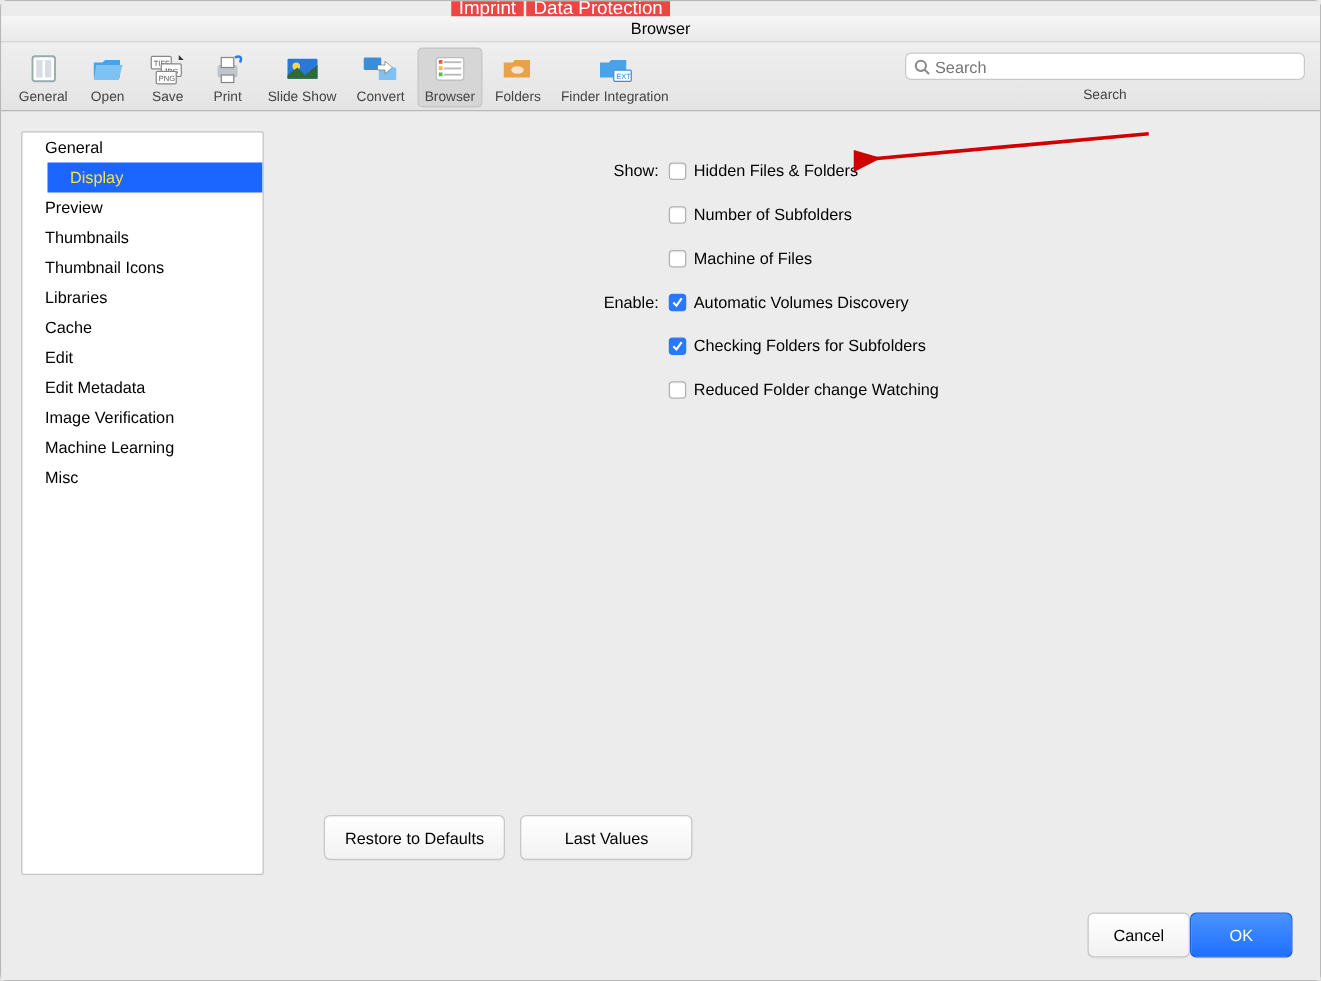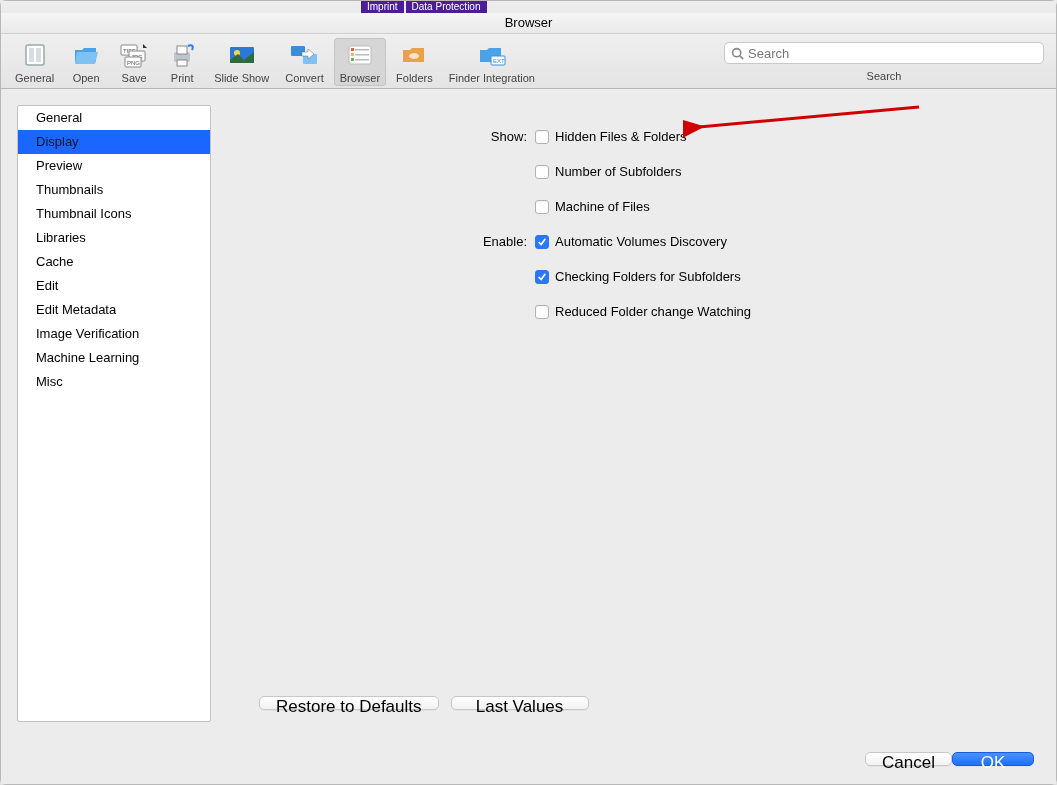--- a/index.html
+++ b/index.html
@@ -23,23 +23,23 @@
     box-shadow: 0 8px 30px rgba(0,0,0,0.2);
   }
   .bg-tab-strip {
     height: 12px;
     background: #ececec;
     display: flex;
     padding-left: 360px;
     gap: 2px;
   }
   .bg-tab {
-    background: #4c1d95;
+    background: #ef4444;
     color: #fff;
-    font-size: 10px;
+    font-size: 15px;
     padding: 0 6px;
     line-height: 12px;
     height: 15px;
     overflow: hidden;
   }
   .titlebar {
     text-align: center;
     font-size: 13px;
     padding: 2px 0 3px 0;
     background: linear-gradient(#f6f6f6,#e9e9e9);
@@ -113,21 +113,22 @@
     overflow-y: auto;
   }
   .sidebar-item {
     padding: 2px 18px;
     font-size: 13px;
     line-height: 20px;
     cursor: default;
   }
   .sidebar-item.selected {
     background: #1a66ff;
-    color: #0f172a;
+    color: #fde047;
+    margin-left: 20px;
   }
   .settings-panel {
     flex: 1;
     background: #ececec;
     display: flex;
     flex-direction: column;
     position: relative;
     padding: 24px 24px 12px 24px;
   }
   .settings-rows { flex: 1; display: flex; flex-direction: column; gap: 20px; }
@@ -160,23 +161,23 @@
   .check-label { font-size: 13px; }
   .arrow-annotation {
     position: absolute;
     pointer-events: none;
   }
   .panel-buttons {
     display: flex; gap: 12px;
     padding: 10px 0 0 14px;
   }
   .btn {
-    height: 14px;
+    height: 36px;
     padding: 0 16px;
-    font-size: 17px;
+    font-size: 13px;
     background: linear-gradient(#fff,#f2f2f2);
     border: 1px solid #c7c7c7;
     border-radius: 5px;
     box-shadow: 0 1px 0 rgba(0,0,0,0.04);
     min-width: 138px;
     cursor: default;
   }
   .footer {
     display: flex;
     justify-content: flex-end;

